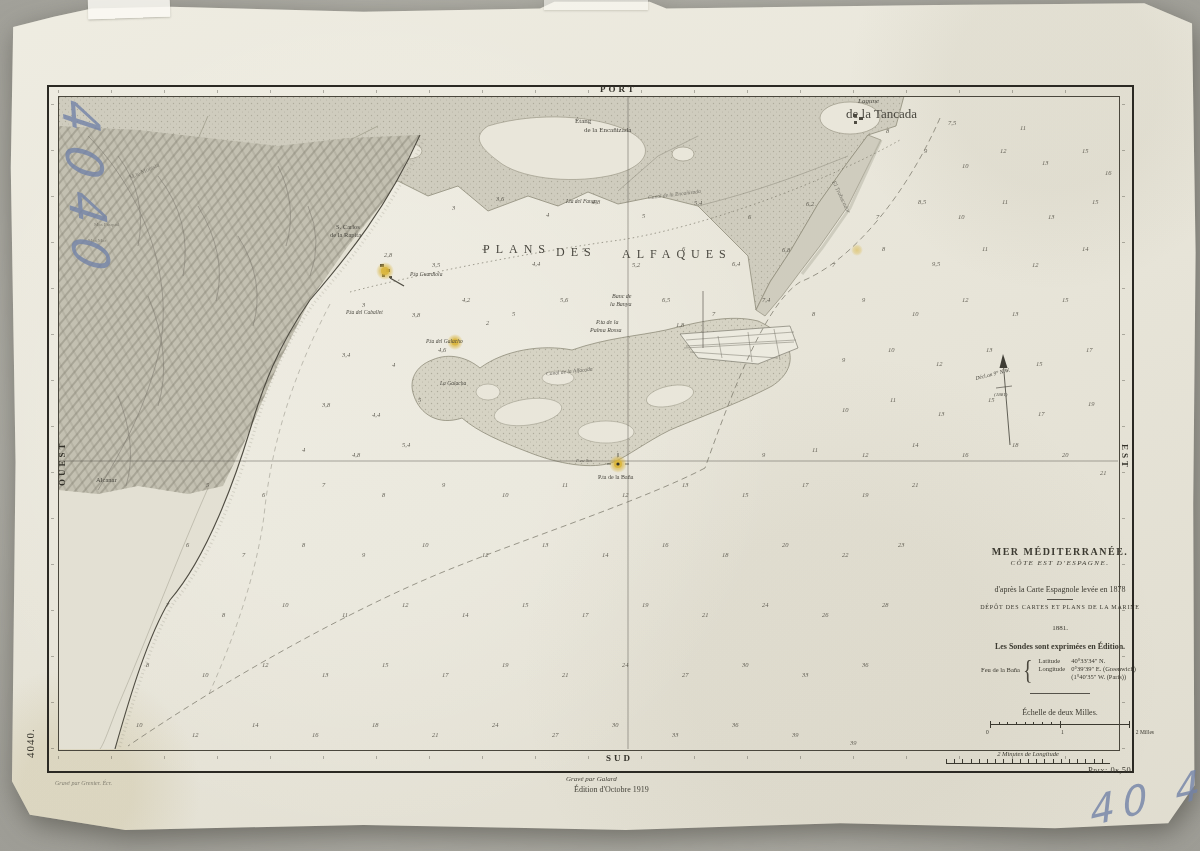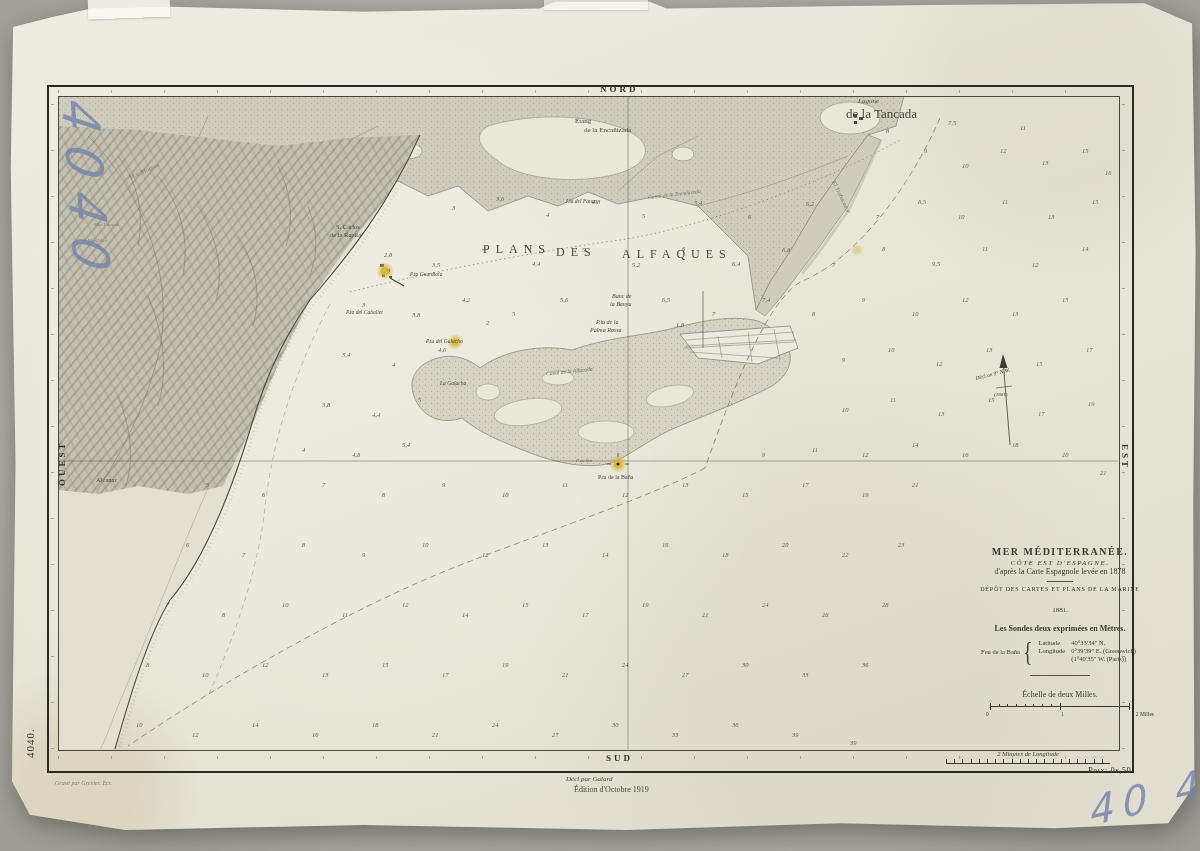--- a/index.html
+++ b/index.html
@@ -30,21 +30,21 @@
   
   #mapbox{position:absolute;left:58px;top:96px;width:1060px;height:653px;overflow:hidden;}
   
   .lbl{position:absolute;color:#4a4840;white-space:nowrap;line-height:1;}
   .snd{position:absolute;color:#524f45;font-style:italic;font-size:6.5px;line-height:1;opacity:.88;white-space:nowrap;}
   
   #titleblock{position:absolute;left:938px;top:546px;width:244px;text-align:center;color:#3c3a31;}
   #titleblock .t-sea{font-weight:bold;font-size:10px;letter-spacing:1.5px;}
   #titleblock .t-coast{font-style:italic;font-size:7px;letter-spacing:1.5px;margin-top:2px;}
   #titleblock .t-main{font-weight:bold;font-size:16.5px;letter-spacing:2.5px;margin-top:7px;}
-  #titleblock .t-src{font-size:8px;margin-top:0;}
+  #titleblock .t-src{font-size:8px;margin-top:18px;}
   #titleblock .orn{width:26px;height:1px;background:#55524a;margin:5px auto 4px;}
   #titleblock .t-depot{font-size:6px;letter-spacing:.8px;}
   #titleblock .t-year{font-size:7px;margin-top:14px;}
   #titleblock .t-sondes{font-size:8px;font-weight:bold;margin-top:10px;}
   .feu{display:flex;justify-content:center;align-items:center;margin-top:6px;font-size:6.5px;gap:3px;color:#3c3a31;}
   .feu .brace{font-size:20px;font-weight:100;transform:scaleY(1.4);color:#4a473d;}
   .feu table{border-collapse:collapse;font-size:6.5px;text-align:left;color:#3c3a31;}
   .feu td{padding:0 3px;line-height:1.25;}
   .t-ech{font-size:8px;margin-top:14px;}
   .sbar{position:relative;width:140px;height:10px;margin:4px auto 0;}
@@ -375,21 +375,21 @@
       <div class="snd" style="left: 850px; top: 740px;">39</div>
     </div>
 
   <div id="titleblock">
     <div class="t-sea">MER MÉDITERRANÉE.</div>
     <div class="t-coast">CÔTE EST D'ESPAGNE.</div>
     <div class="t-src">d'après la Carte Espagnole levée en 1878</div>
     <div class="orn"></div>
     <div class="t-depot">DÉPÔT DES CARTES ET PLANS DE LA MARINE</div>
     <div class="t-year">1881.</div>
-    <div class="t-sondes">Les Sondes deux exprimées en Mètres.</div>
+    <div class="t-sondes">Les Sondes sont exprimées en Édition.</div>
     <div class="feu">
       <span>Feu de la Baña</span>
       <span class="brace">{</span>
       <table>
         <tbody>
             <tr>
               <td>Latitude</td>
             <td>40°33′34″ N.</td>
             </tr>
         <tr>
@@ -419,32 +419,32 @@
     </div>
   </div>
 
   <div class="b-outer"></div>
   <div class="b-inner"></div>
   <div class="tick-strip" style="left:58px;top:90px;width:1060px;height:3px;background:repeating-linear-gradient(90deg,rgba(58,56,47,.7) 0 1px,transparent 1px 53px);"></div>
   <div class="tick-strip" style="left:58px;top:756px;width:1060px;height:3px;background:repeating-linear-gradient(90deg,rgba(58,56,47,.7) 0 1px,transparent 1px 53px);"></div>
   <div class="tick-strip" style="left:51px;top:96px;width:3px;height:653px;background:repeating-linear-gradient(0deg,rgba(58,56,47,.7) 0 1px,transparent 1px 46px);"></div>
   <div class="tick-strip" style="left:1122px;top:96px;width:3px;height:653px;background:repeating-linear-gradient(0deg,rgba(58,56,47,.7) 0 1px,transparent 1px 46px);"></div>
 
-  <div class="mlabel" style="left:600px;top:84px;">NORD</div>
+  <div class="mlabel" style="left:600px;top:84px;">PORT</div>
   <div class="mlabel" style="left:606px;top:753px;">SUD</div>
   <div class="mlabel vert" style="left:57px;top:486px;transform:rotate(-90deg);">OUEST</div>
   <div class="mlabel vert" style="left:1130px;top:444px;transform:rotate(90deg);">EST</div>
 
   <div id="minscale">
     <div class="cap">2 Minutes de Longitude</div>
     <div class="bar"></div>
   </div>
 
   <div class="foot" style="left:55px;top:780px;font-size:6px;font-style:italic;opacity:.6;">Gravé par Grenier.      Écr.</div>
-  <div class="foot" style="left:566px;top:775px;font-size:7px;font-style:italic;">Décl par Galard</div>
+  <div class="foot" style="left:566px;top:775px;font-size:7px;font-style:italic;">Gravé par Galard</div>
   <div class="foot" style="left:574px;top:785px;font-size:8px;">Édition d'Octobre 1919</div>
   <div id="price">Prix: 0f,50</div>
   <div id="plateno">4040.</div>
 
   <div class="hand" id="hw-tl">4040</div>
   <div class="hand" id="hw-br">40 40</div>
 
 </div>
 
 </body></html>

